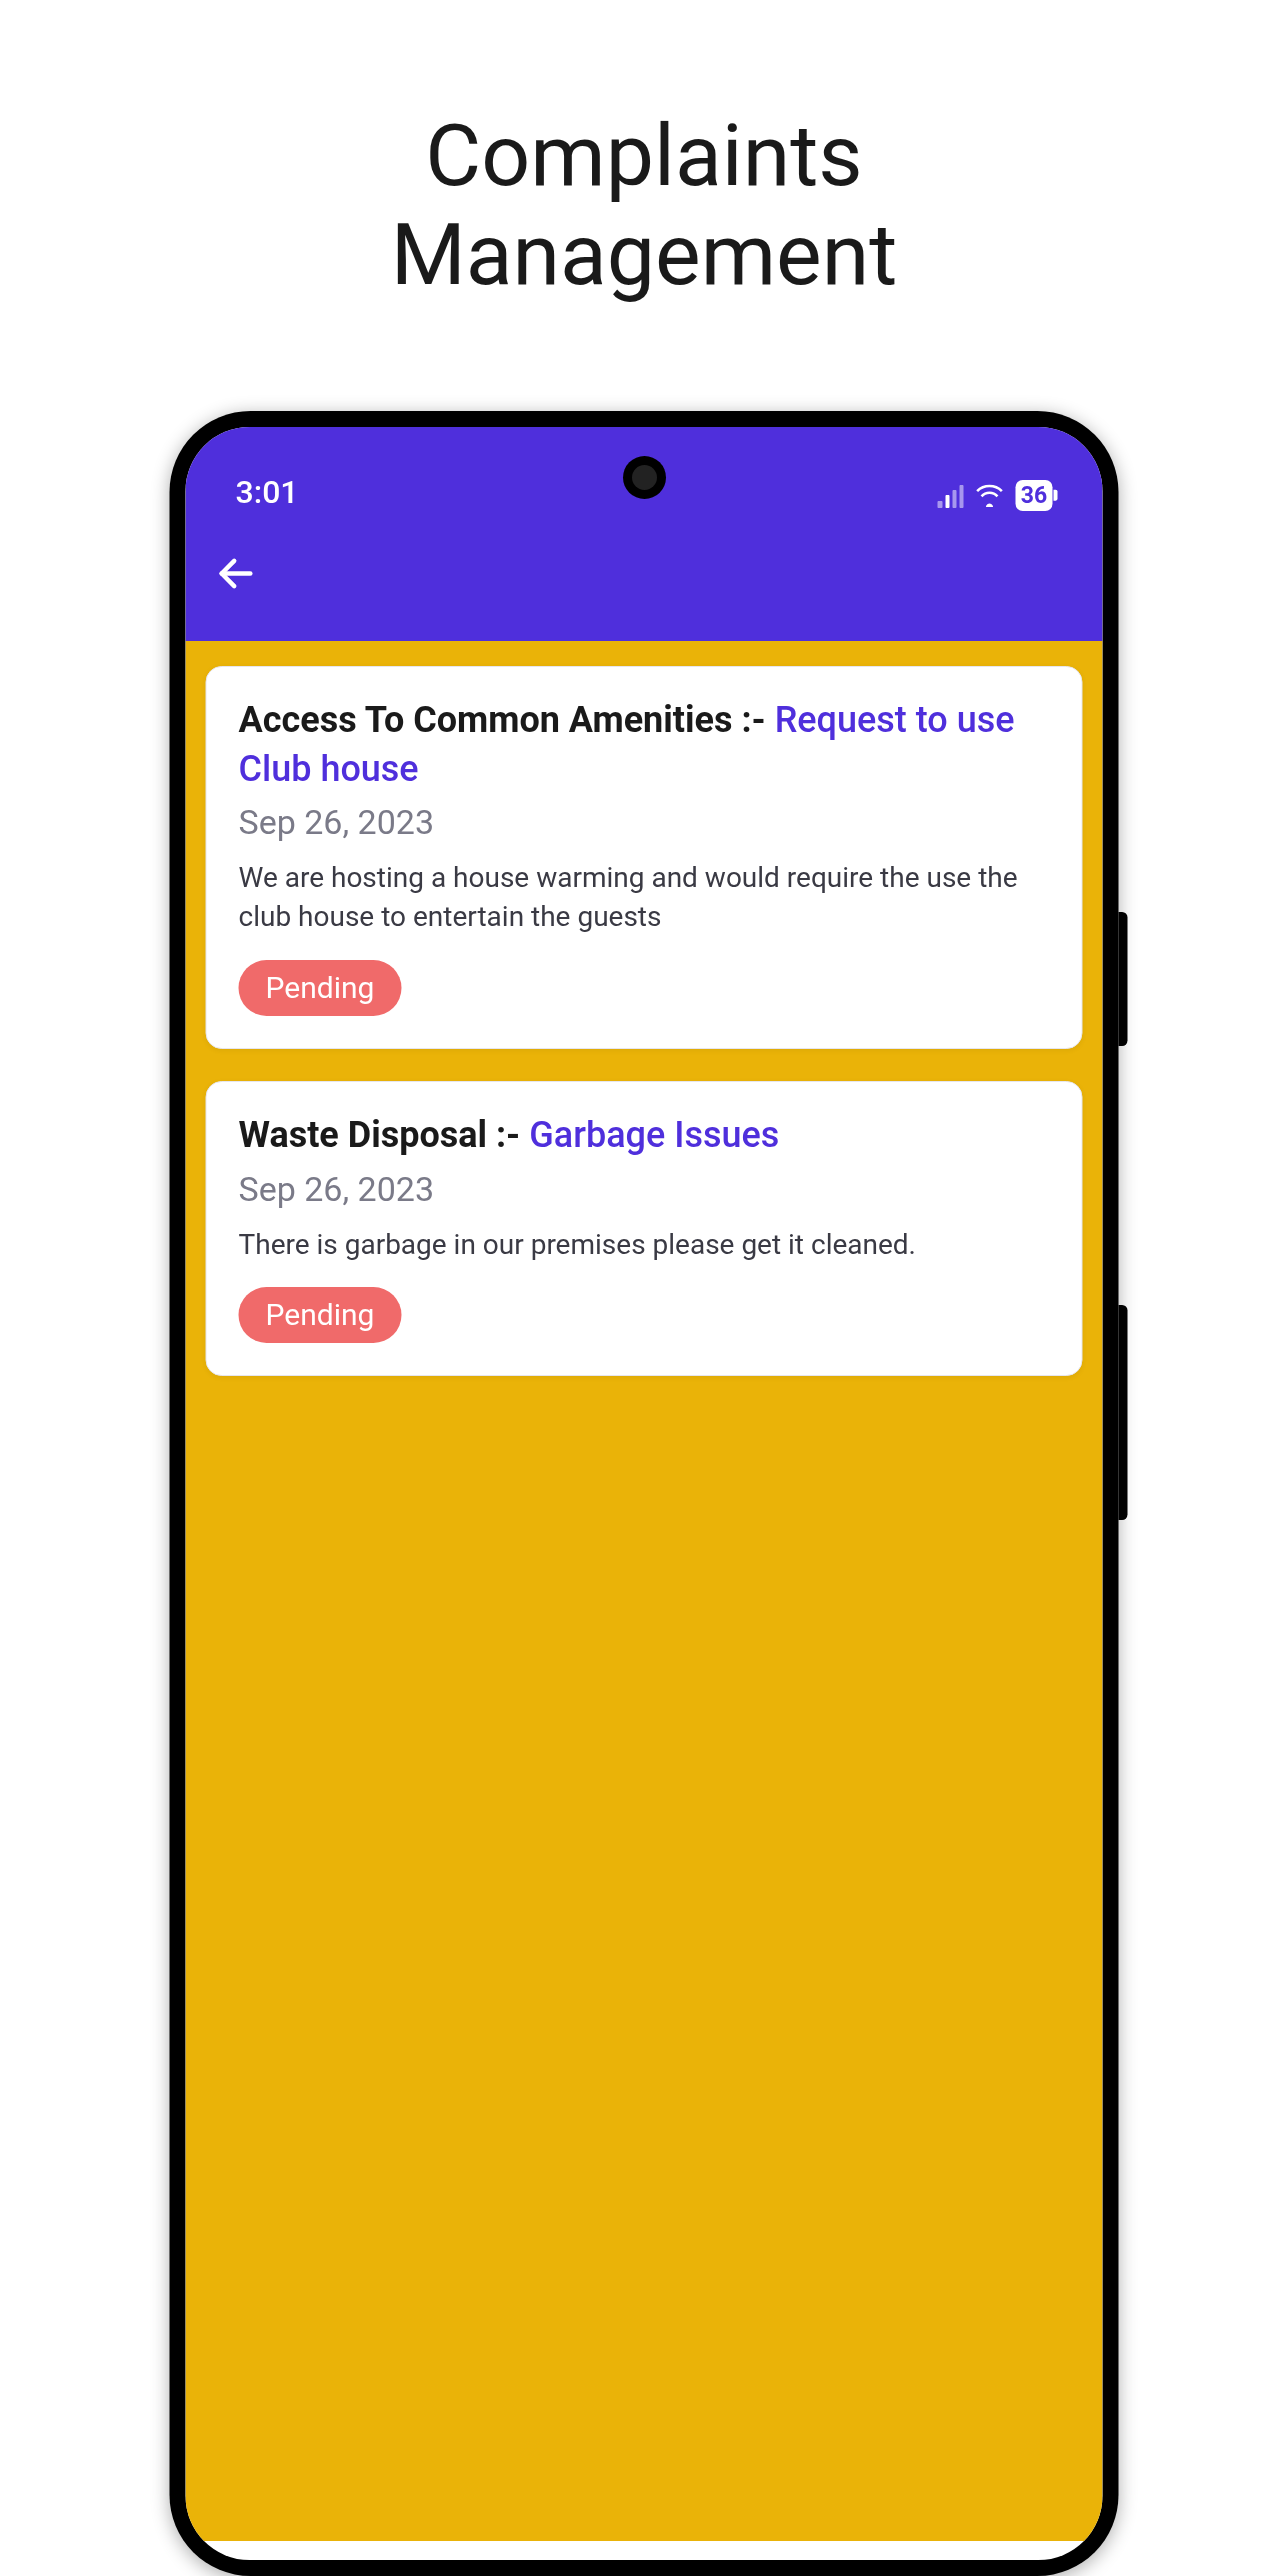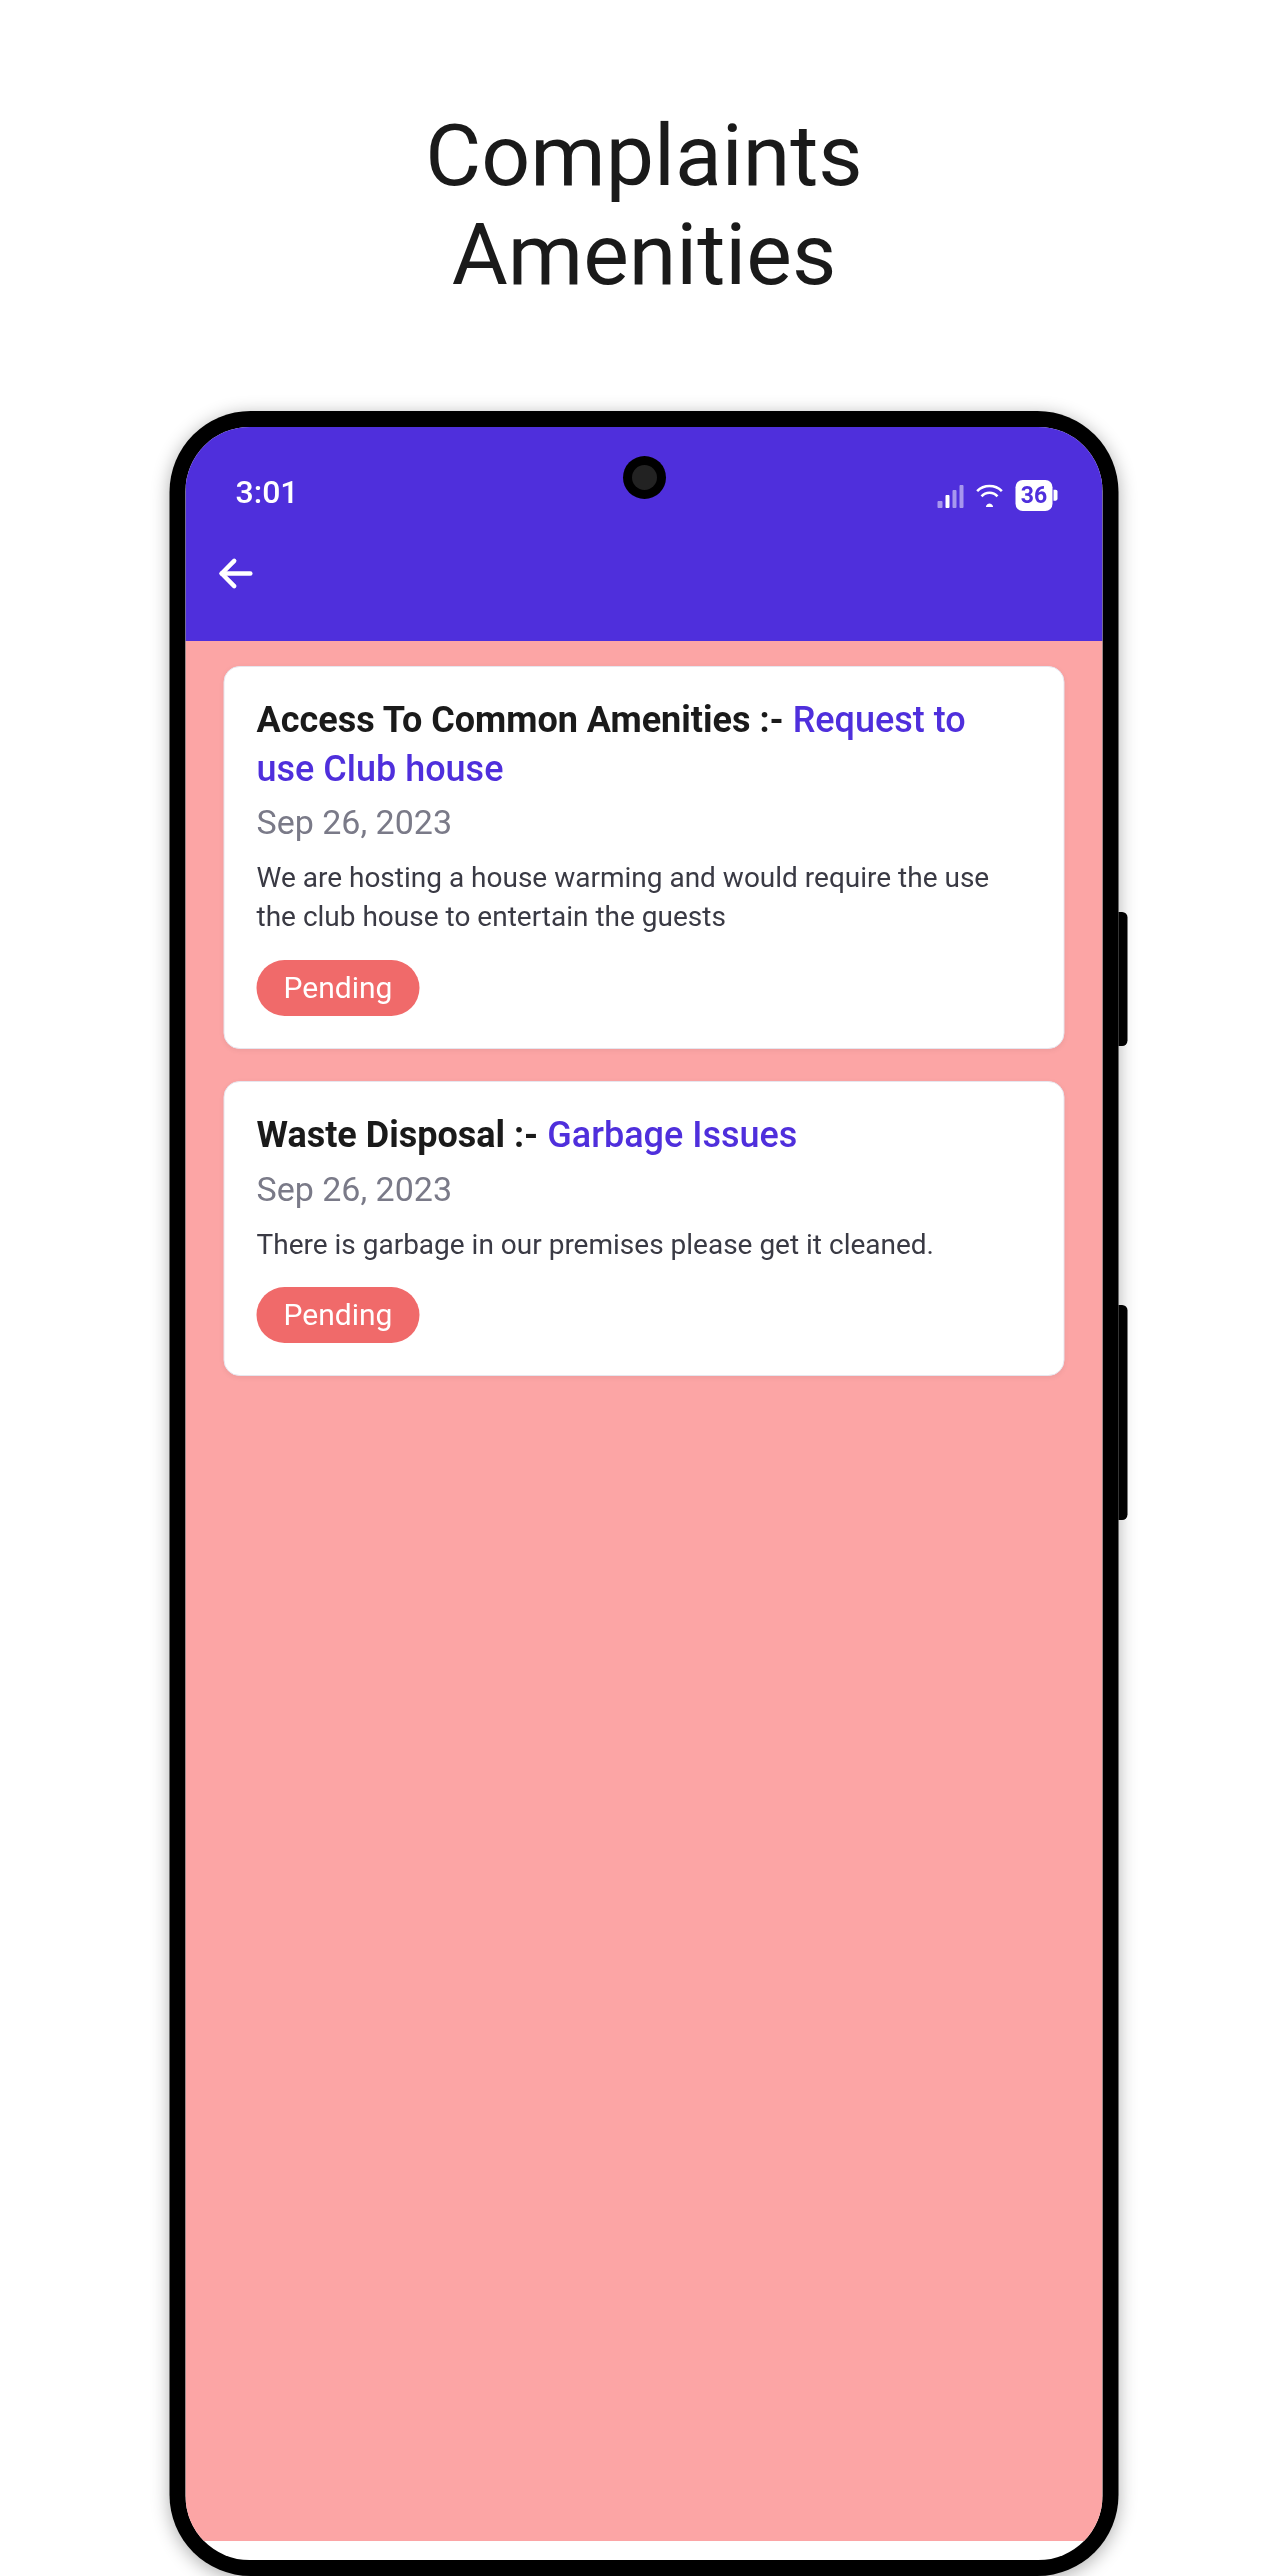--- a/index.html
+++ b/index.html
@@ -110,22 +110,22 @@
     }
     .app-title {
       flex: 1;
       text-align: center;
       margin-right: 54px;
       color: #fff;
       font-size: 41px;
       font-weight: 600;
     }
     .content {
-      padding: 25px 38px;
-      background: #fca5a5;
+      padding: 25px 20px;
+      background: #eab308;
       height: calc(100% - 233px);
     }
     .card {
       background: #fff;
       border: 0.9px solid #e6e6ee;
       border-radius: 16px;
       padding: 29px 32px 32px;
       margin-bottom: 32px;
       box-shadow: 0 1.8px 5.4px rgba(0,0,0,.05);
     }
@@ -141,21 +141,21 @@
       font-size: 30px;
       padding: 10.7px 27px;
       border-radius: 30px;
     }
   </style>
 </head>
 <body>
 
 <div class="heading">
   <span>Complaints</span><br>
-  <span>Amenities</span>
+  <span>Management</span>
 </div>
 
 <div class="phone">
   <div class="side-btn b1"></div>
   <div class="side-btn b2"></div>
   <div class="phone-inner">
     <div class="camera"></div>
 
     <div class="status-bar">
       <div class="status-time">3:01</div>

